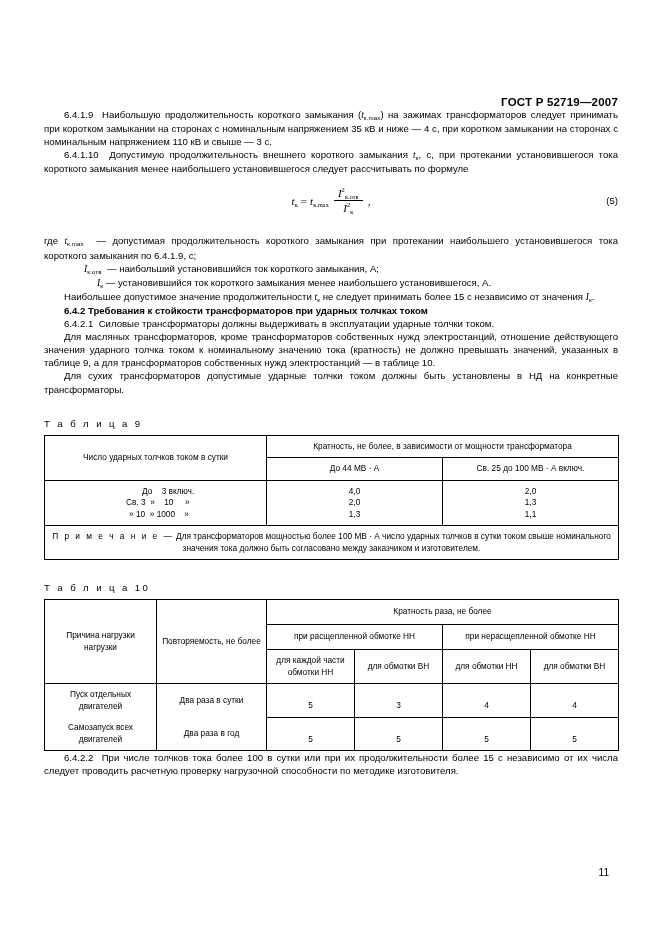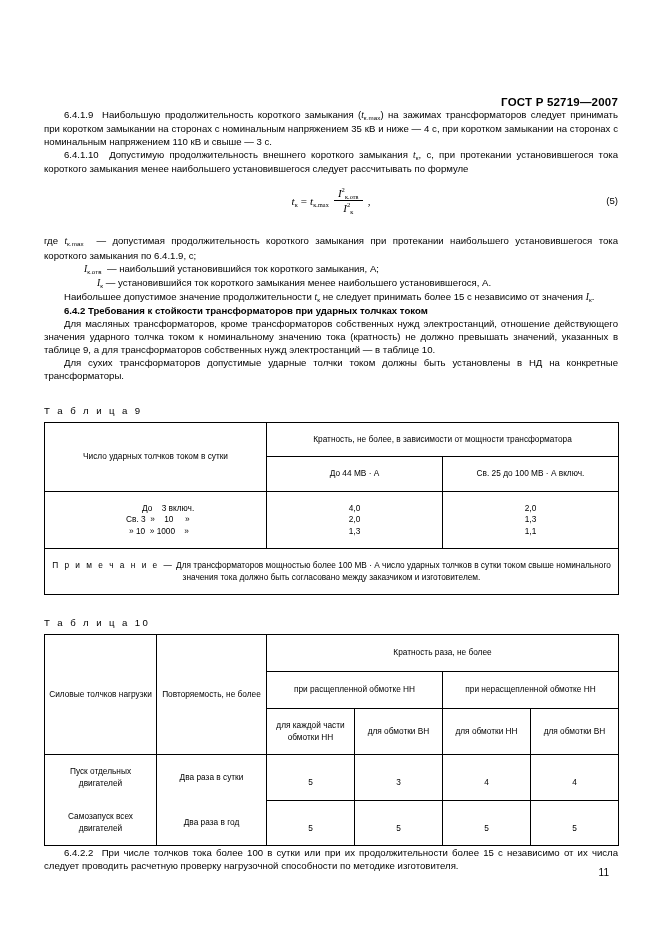--- a/index.html
+++ b/index.html
@@ -140,21 +140,21 @@
     margin-bottom: 6px;
   }
   table.gost {
     border-collapse: collapse;
     width: 574px;
     font-size: 8.3px;
     table-layout: fixed;
   }
   table.gost td, table.gost th {
     border: 1px solid #000;
-    padding: 11px 4px;
+    padding: 5px 4px;
     text-align: center;
     vertical-align: middle;
     font-weight: normal;
     line-height: 11.5px;
   }
   table.gost {
     border: 1.4px solid #000;
   }
   .thickline td, .thickline th {
     border-bottom-width: 1.4px;
@@ -234,20 +234,21 @@
       </div>
       <div class="where-row where-ind2">
         <var>I</var><sub class="s">к</sub>&nbsp;<span>—</span>&nbsp;<span>установившийся ток короткого замыкания менее наибольшего установившегося, А.</span>
       </div>
     </div>
 
     <p class="para"><span>Наибольшее допустимое значение продолжительности </span><var>t</var><sub class="s">к</sub><span> не следует принимать более 15 с независимо от значения </span><var>I</var><sub class="s">к</sub><span>.</span></p>
 
     <p class="para bold-head">6.4.2  Требования к стойкости трансформаторов при ударных толчках током</p>
 
+    <p class="para"><span>6.4.2.1</span>&nbsp; <span>Силовые трансформаторы должны выдерживать в эксплуатации ударные толчки током.</span></p>
 
     <p class="para">Для масляных трансформаторов, кроме трансформаторов собственных нужд электростанций, отношение действующего значения ударного толчка током к номинальному значению тока (кратность) не должно превышать значений, указанных в таблице 9, а для трансформаторов собственных нужд электростанций — в таблице 10.</p>
 
     <p class="para">Для сухих трансформаторов допустимые ударные толчки током должны быть установлены в НД на конкретные трансформаторы.</p>
 
     <div class="table-caption">Т а б л и ц а  9</div>
 
     <table class="gost t9">
       <colgroup>
         <col style="width:222px">
@@ -286,21 +287,21 @@
       <colgroup>
         <col style="width:112px">
         <col style="width:110px">
         <col style="width:88px">
         <col style="width:88px">
         <col style="width:88px">
         <col style="width:88px">
       </colgroup>
       <tbody>
         <tr>
-          <td rowspan="3" class="t10-hdr-tall">Силовые толчков нагрузки</td>
+          <td rowspan="3" class="t10-hdr-tall">Причина нагрузки нагрузки</td>
           <td rowspan="3" class="t10-hdr-tall">Повторяемость, не более</td>
           <td colspan="4">Кратность раза, не более</td>
         </tr>
         <tr>
           <td colspan="2">при расщепленной обмотке НН</td>
           <td colspan="2">при нерасщепленной  обмотке НН</td>
         </tr>
         <tr class="thickline">
           <td>для каждой части обмотки НН</td>
           <td>для обмотки ВН</td>

